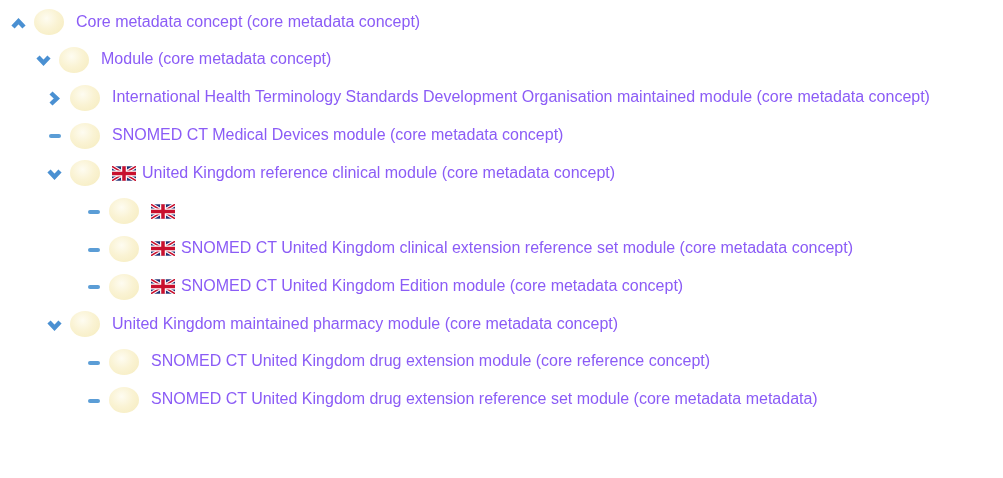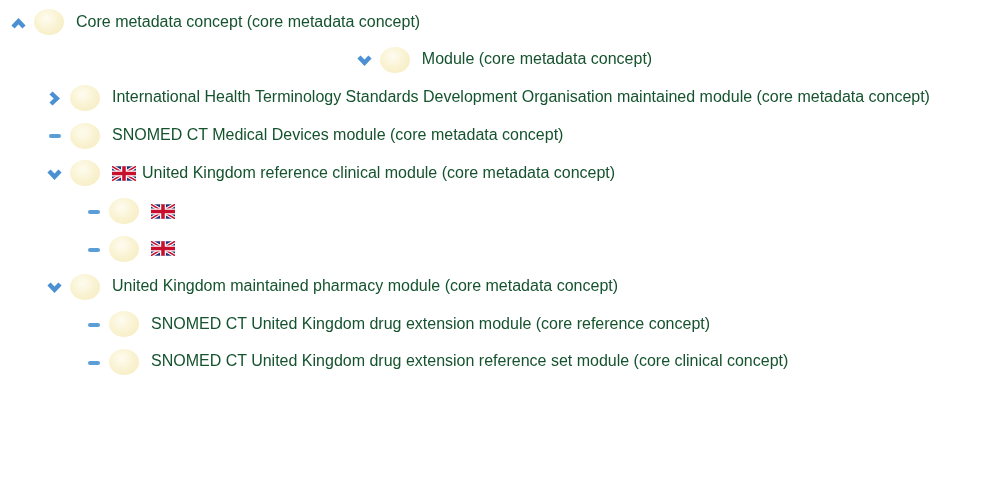--- a/index.html
+++ b/index.html
@@ -13,24 +13,24 @@
   }
   .tree {
     box-sizing: border-box;
     width: 1003px;
     padding: 3px 30px 4px 0;
   }
   .tree-row {
     line-height: 32px;
     padding: 2.5px 0;
     font-size: 16px;
-    color: #14532d;
+    color: #8b5cf6;
   }
   .tree-row.level-0 { padding-left: 0; }
-  .tree-row.level-1 { padding-left: 25px; text-align: center; }
+  .tree-row.level-1 { padding-left: 25px; }
   .tree-row.level-2 { padding-left: 36px; }
   .tree-row.level-3 { padding-left: 75px; }
   .expander {
     display: inline-block;
     width: 17px;
     margin-left: 10px;
     text-align: center;
     vertical-align: middle;
     cursor: pointer;
   }
@@ -105,26 +105,35 @@
       <path d="M15 0 L15 18 M0 9 L30 9" stroke="#c8102e" stroke-width="4.4"></path>
     </svg></span>
   </div>
     <div class="tree-row level-3">
     <span class="expander"><span class="minus-bar"></span></span><span class="concept-icon"></span><span class="flag-icon"><svg width="24" height="15" viewBox="0 0 30 18">
       <rect x="0" y="0" width="30" height="18" fill="#1f3073"></rect>
       <path d="M0 0 L30 18 M30 0 L0 18" stroke="#ffffff" stroke-width="4.6"></path>
       <path d="M0 0 L30 18 M30 0 L0 18" stroke="#c8102e" stroke-width="1.9"></path>
       <path d="M15 0 L15 18 M0 9 L30 9" stroke="#ffffff" stroke-width="7.4"></path>
       <path d="M15 0 L15 18 M0 9 L30 9" stroke="#c8102e" stroke-width="4.4"></path>
-    </svg></span>
+    </svg></span><span class="node-label">SNOMED CT United Kingdom clinical extension reference set module (core metadata concept)</span>
+  </div>
+    <div class="tree-row level-3">
+    <span class="expander"><span class="minus-bar"></span></span><span class="concept-icon"></span><span class="flag-icon"><svg width="24" height="15" viewBox="0 0 30 18">
+      <rect x="0" y="0" width="30" height="18" fill="#1f3073"></rect>
+      <path d="M0 0 L30 18 M30 0 L0 18" stroke="#ffffff" stroke-width="4.6"></path>
+      <path d="M0 0 L30 18 M30 0 L0 18" stroke="#c8102e" stroke-width="1.9"></path>
+      <path d="M15 0 L15 18 M0 9 L30 9" stroke="#ffffff" stroke-width="7.4"></path>
+      <path d="M15 0 L15 18 M0 9 L30 9" stroke="#c8102e" stroke-width="4.4"></path>
+    </svg></span><span class="node-label">SNOMED CT United Kingdom Edition module (core metadata concept)</span>
   </div>
     <div class="tree-row level-2">
     <span class="expander"><svg width="15" height="11" viewBox="0 0 15 11">
       <path d="M2 2 L7.5 7.8 L13 2" fill="none" stroke="#4a90d2" stroke-width="4.4" stroke-linejoin="miter"></path>
     </svg></span><span class="concept-icon"></span><span class="node-label">United Kingdom maintained pharmacy module (core metadata concept)</span>
   </div>
     <div class="tree-row level-3">
     <span class="expander"><span class="minus-bar"></span></span><span class="concept-icon"></span><span class="node-label">SNOMED CT United Kingdom drug extension module (core reference concept)</span>
   </div>
     <div class="tree-row level-3">
-    <span class="expander"><span class="minus-bar"></span></span><span class="concept-icon"></span><span class="node-label">SNOMED CT United Kingdom drug extension reference set module (core clinical concept)</span>
+    <span class="expander"><span class="minus-bar"></span></span><span class="concept-icon"></span><span class="node-label">SNOMED CT United Kingdom drug extension reference set module (core metadata metadata)</span>
   </div>
   </div>
 
 </body></html>

